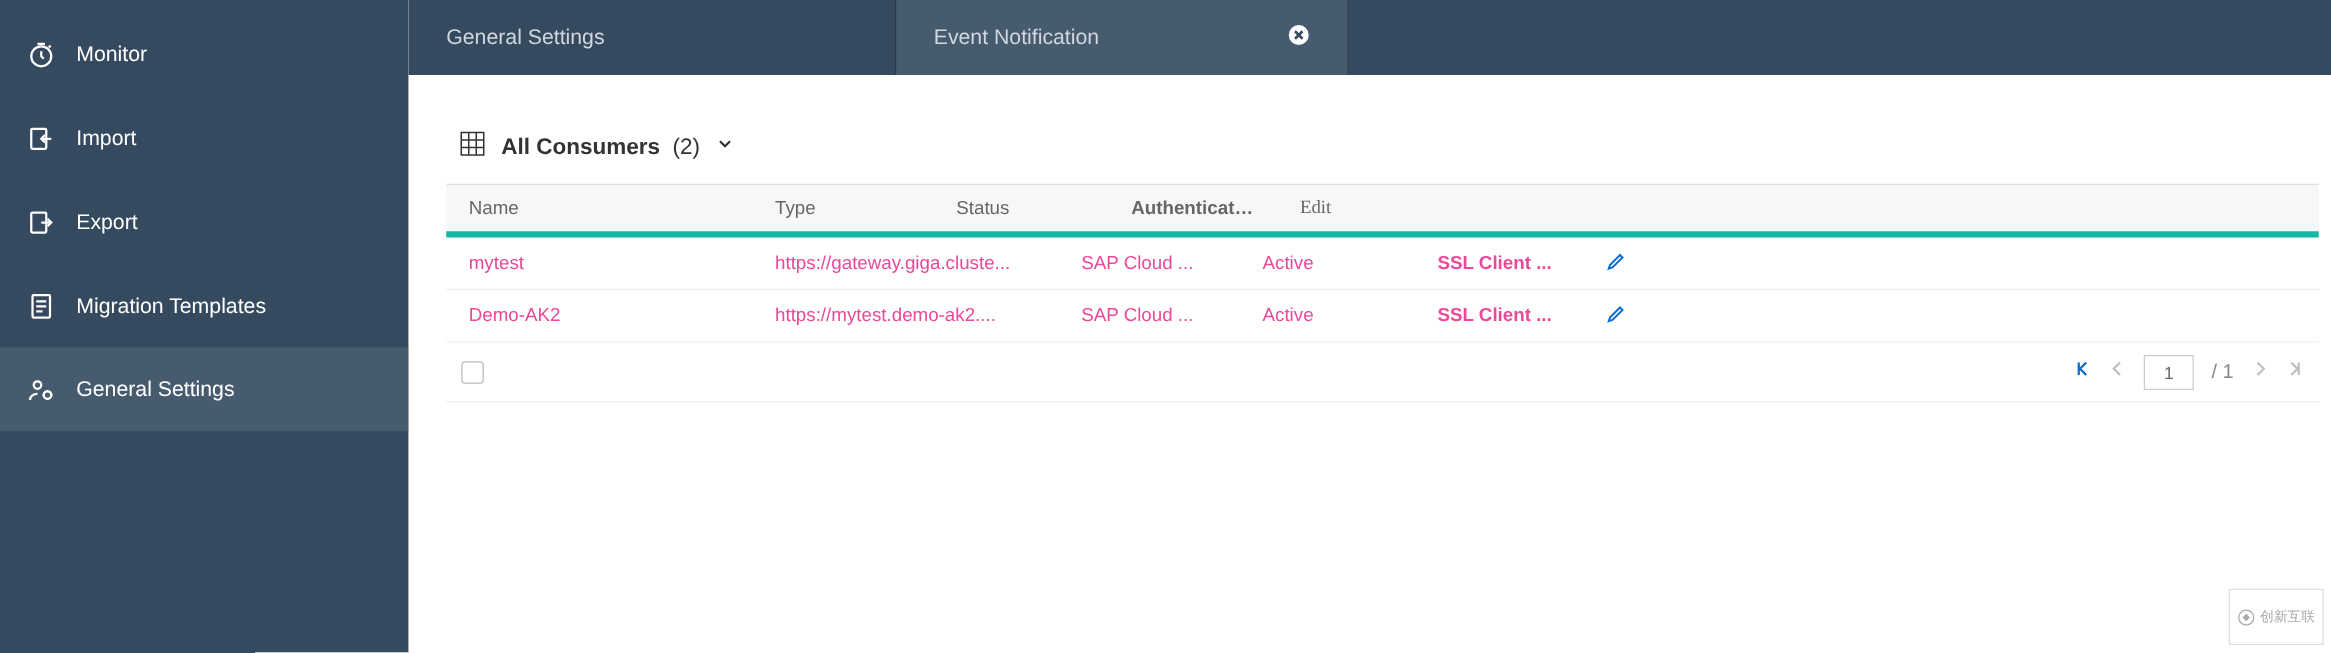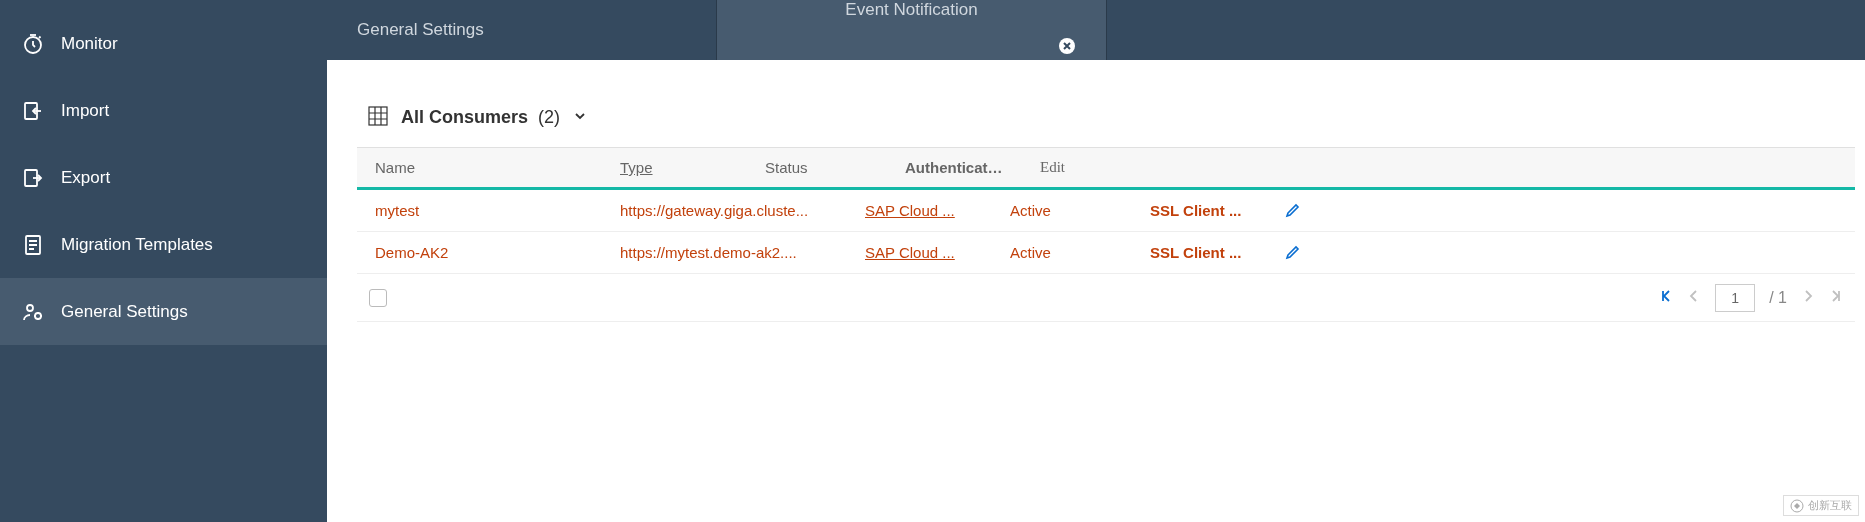--- a/index.html
+++ b/index.html
@@ -13,65 +13,65 @@
     .sidebar-icon { width: 26px; height: 26px; margin-right: 15px; display: flex; align-items: center; justify-content: center; flex-shrink: 0; }
     
     
     .main { flex: 1; display: flex; flex-direction: column; background: #ffffff; }
     
     
     .tabs { display: flex; background: #354a5f; height: 60px; }
     .tab { display: flex; align-items: center; padding: 0 30px; color: #d0d7de; font-size: 17px; height: 100%; cursor: pointer; position: relative; }
     .tab.active { background: #475b6f; }
     .tab-close { margin-left: auto; }
-    .tab2 { width: 390px; justify-content: space-between; border-right: 1px solid #2a3a4a; flex-direction: column; }
+    .tab2 { width: 362px; justify-content: space-between; border-right: 1px solid #2a3a4a; }
     .tab1 { width: 390px; border-right: 1px solid #2a3a4a; }
     
     
     .content { flex: 1; padding: 28px 10px 10px 30px; background: #ffffff; }
     
     
     .toolbar { display: flex; align-items: center; height: 60px; border-bottom: 1px solid #e0e0e0; padding: 0 20px 0 10px; }
     .toolbar-left { display: flex; align-items: center; gap: 12px; }
     .toolbar-title { font-size: 18px; font-weight: 600; color: #333; }
     .toolbar-title .count { font-weight: 400; }
     .toolbar-right { margin-left: auto; display: flex; align-items: center; gap: 18px; }
     .sort-icon { cursor: pointer; color: #4a5568; }
     .btn { color: #0a6ed1; font-size: 16px; cursor: pointer; }
     .btn.disabled { color: #b0b0b0; cursor: default; }
     .btn.dark { color: #333; }
     .add-highlight { border: 4px solid #e53935; border-radius: 12px; padding: 6px 16px; }
     
     
     .table { width: 100%; }
-    .table-header { display: flex; background: #f7f7f7; border-bottom: 3px solid #14b8a6; height: 42px; align-items: center; }
+    .table-header { display: flex; background: #f7f7f7; border-bottom: 5px solid #14b8a6; height: 42px; align-items: center; }
     .table-row { display: flex; border-bottom: 1px solid #eeeeee; height: 42px; align-items: center; }
     .th, .td { padding: 0 18px; font-size: 15px; color: #555; white-space: nowrap; overflow: hidden; text-overflow: ellipsis; }
     .th { color: #666; font-weight: 400; }
-    .td { color: #c2410c; }
+    .td { color: #ec4899; }
     .col-name { width: 245px; }
     .col-endpoint { width: 245px; }
-    .col-type { width: 145px; text-decoration: underline; }
+    .col-type { width: 145px; }
     .col-status { width: 140px; }
     .col-auth { width: 135px; font-weight: bold; }
     .col-edit { width: 100px; font-family: Liberation Serif, serif; }
     .col-rest { flex: 1; }
     
     
     .table-footer { display: flex; align-items: center; height: 48px; padding: 0 12px; border-bottom: 1px solid #eee; }
     .checkbox { width: 18px; height: 18px; border: 1px solid #bbb; border-radius: 3px; }
     .pagination { margin-left: auto; display: flex; align-items: center; gap: 14px; color: #888; }
     .page-input { width: 40px; height: 28px; border: 1px solid #ccc; text-align: center; font-size: 14px; color: #666; }
     .page-btn { cursor: pointer; color: #0a6ed1; }
     .page-btn.disabled { color: #c0c0c0; cursor: default; }
     
     .edit-icon svg { stroke: #0a6ed1; }
     
     
-    .watermark { position: absolute; bottom: 6px; right: 6px; font-size: 11px; color: #aaa; display: flex; align-items: center; gap: 4px; border: 1px solid #ddd; padding: 2px 6px; background: #fff; }
+    .watermark { position: absolute; bottom: 6px; right: 6px; font-size: 11px; color: #aaa; display: flex; align-items: center; gap: 4px; border: 1px solid #ddd; padding: 14px 6px; background: #fff; }
   </style>
 </head>
 <body>
 
 <div class="app">
 
   <nav class="sidebar">
     <div class="sidebar-item">
       <span class="sidebar-icon">
         <svg width="24" height="24" viewBox="0 0 24 24" fill="none" stroke="#fff" stroke-width="1.8">

